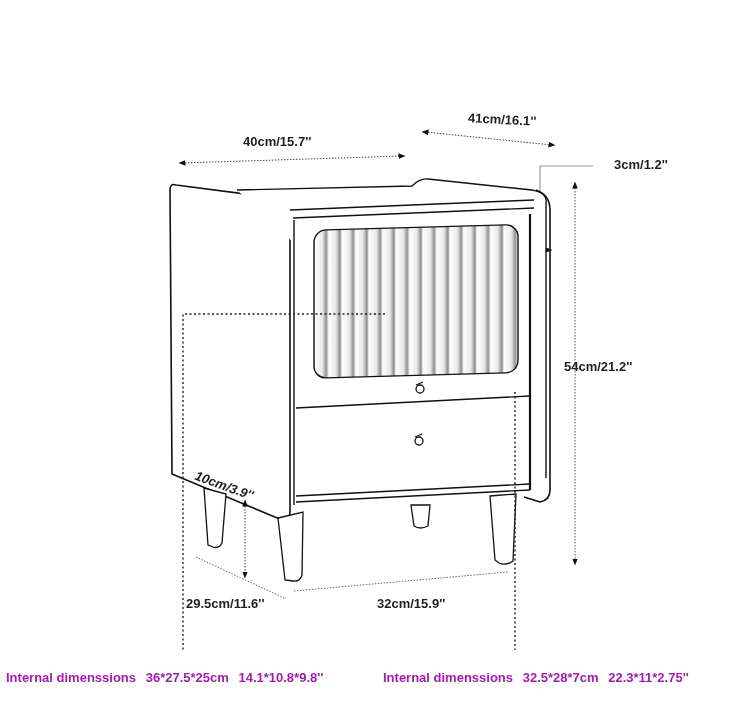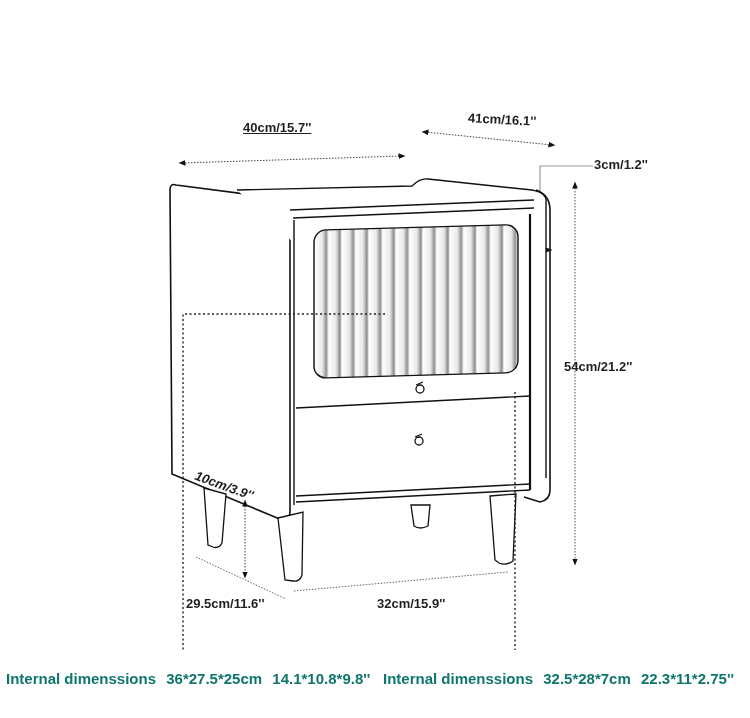--- a/index.html
+++ b/index.html
@@ -1,20 +1,20 @@
 <!DOCTYPE html>
 <html><head>
 <meta charset="utf-8">
 <style>
   html, body { margin: 0; padding: 0; background: #ffffff; }
   body { width: 750px; height: 718px; position: relative; overflow: hidden;
          font-family: "Liberation Sans", "DejaVu Sans", sans-serif; color: #1a1a1a; }
   #diagram { position: absolute; left: 0; top: 0; width: 750px; height: 718px; }
   .lbl { position: absolute; font-size: 13px; font-weight: bold; white-space: nowrap; color: #1f1f1f; }
-  .footer { position: absolute; top: 670px; font-size: 15px; font-weight: bold; white-space: nowrap; color: #0f766e; }
+  .footer { position: absolute; top: 670px; font-size: 13px; font-weight: bold; white-space: nowrap; color: #a21caf; }
   .footer span { margin-right: 6px; }
 </style>
 </head>
 <body>
 
 <svg id="diagram" viewBox="0 0 750 718" xmlns="http://www.w3.org/2000/svg">
   <defs>
     <marker id="arr" viewBox="0 0 10 10" refX="5" refY="5" markerWidth="7" markerHeight="7" orient="auto-start-reverse">
       <path d="M0,1 L10,5 L0,9 z" fill="#111"></path>
     </marker>
@@ -97,23 +97,23 @@
     <line x1="196" y1="557" x2="286" y2="599"></line>
     <line x1="294" y1="591" x2="508" y2="572"></line>
   </g>
 
   <g stroke="#222" stroke-width="1.4" stroke-dasharray="2,2.5" fill="none">
     <polyline points="385,314 183,314 183,650"></polyline>
     <line x1="515" y1="392" x2="515" y2="650"></line>
   </g>
 </svg>
 
-<div class="lbl" style="left:243px; top:120px;text-decoration:underline;">40cm/15.7''</div>
+<div class="lbl" style="left:243px; top:134px;">40cm/15.7''</div>
 <div class="lbl" style="left:468px; top:112px; transform:rotate(3deg);">41cm/16.1''</div>
-<div class="lbl" style="left:594px; top:157px;text-align:right;">3cm/1.2''</div>
+<div class="lbl" style="left:614px; top:157px;text-align:right;">3cm/1.2''</div>
 <div class="lbl" style="left:564px; top:359px;">54cm/21.2''</div>
 <div class="lbl" style="left:198px; top:468px; transform:rotate(20deg); transform-origin:left top; font-style:italic;">10cm/3.9''</div>
 <div class="lbl" style="left:186px; top:596px;">29.5cm/11.6''</div>
 <div class="lbl" style="left:377px; top:596px;">32cm/15.9''</div>
 
 <div class="footer" style="left:6px;">
   <span>Internal dimenssions</span>
   <span>36*27.5*25cm</span>
   <span>14.1*10.8*9.8''</span>
 </div>

